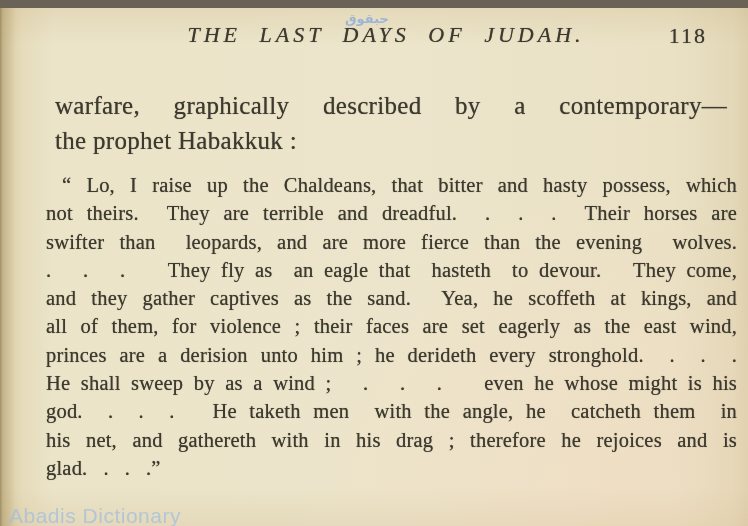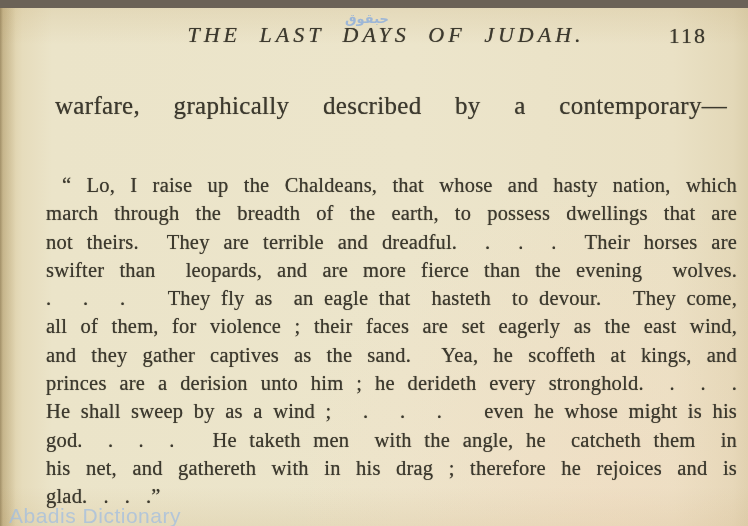--- a/index.html
+++ b/index.html
@@ -64,30 +64,30 @@
 
   <div class="header">
     <div class="running-head ink">THE LAST DAYS OF JUDAH.</div>
     <div class="folio ink">118</div>
   </div>
 
   <span class="wm-top">حبقوق</span>
 
   <div class="intro ink">
     <div class="jl">warfare, graphically described by a contemporary—</div>
+    <div class="ll">the prophet Habakkuk :</div>
   </div>
 
   <div class="quote ink">
-    <div class="jl indent">“ Lo, I raise up the Chaldeans, that whose and hasty nation, which</div>
-    <div class="jl">march through the breadth of the earth, to possess dwellings that are</div>
+    <div class="jl indent">“ Lo, I raise up the Chaldeans, that bitter and hasty possess, which</div>
     <div class="jl">not theirs. &nbsp;They are terrible and dreadful. &nbsp;. &nbsp;. &nbsp;. &nbsp;Their horses are</div>
     <div class="jl">swifter than &nbsp;leopards, and are more fierce than the evening &nbsp;wolves.</div>
     <div class="jl">. &nbsp;&nbsp;. &nbsp;&nbsp;. &nbsp;&nbsp;&nbsp;They fly as &nbsp;an eagle that &nbsp;hasteth &nbsp;to devour. &nbsp;&nbsp;They come,</div>
+    <div class="jl">and they gather captives as the sand. &nbsp;Yea, he scoffeth at kings, and</div>
     <div class="jl">all of them, for violence ; their faces are set eagerly as the east wind,</div>
-    <div class="jl">and they gather captives as the sand. &nbsp;Yea, he scoffeth at kings, and</div>
     <div class="jl">princes are a derision unto him ; he derideth every stronghold. &nbsp;. &nbsp;. &nbsp;.</div>
     <div class="jl">He shall sweep by as a wind ; &nbsp;&nbsp;. &nbsp;&nbsp;. &nbsp;&nbsp;. &nbsp;&nbsp;&nbsp;even he whose might is his</div>
     <div class="jl">god. &nbsp;. &nbsp;. &nbsp;. &nbsp;&nbsp;He taketh men &nbsp;with the angle, he &nbsp;catcheth them &nbsp;in</div>
     <div class="jl">his net, and gathereth with in his drag ; therefore he rejoices and is</div>
     <div class="ll">glad. &nbsp;&nbsp;. &nbsp;&nbsp;. &nbsp;&nbsp;.”</div>
   </div>
 
   <span class="wm-bottom">Abadis Dictionary</span>
 
 </div>

